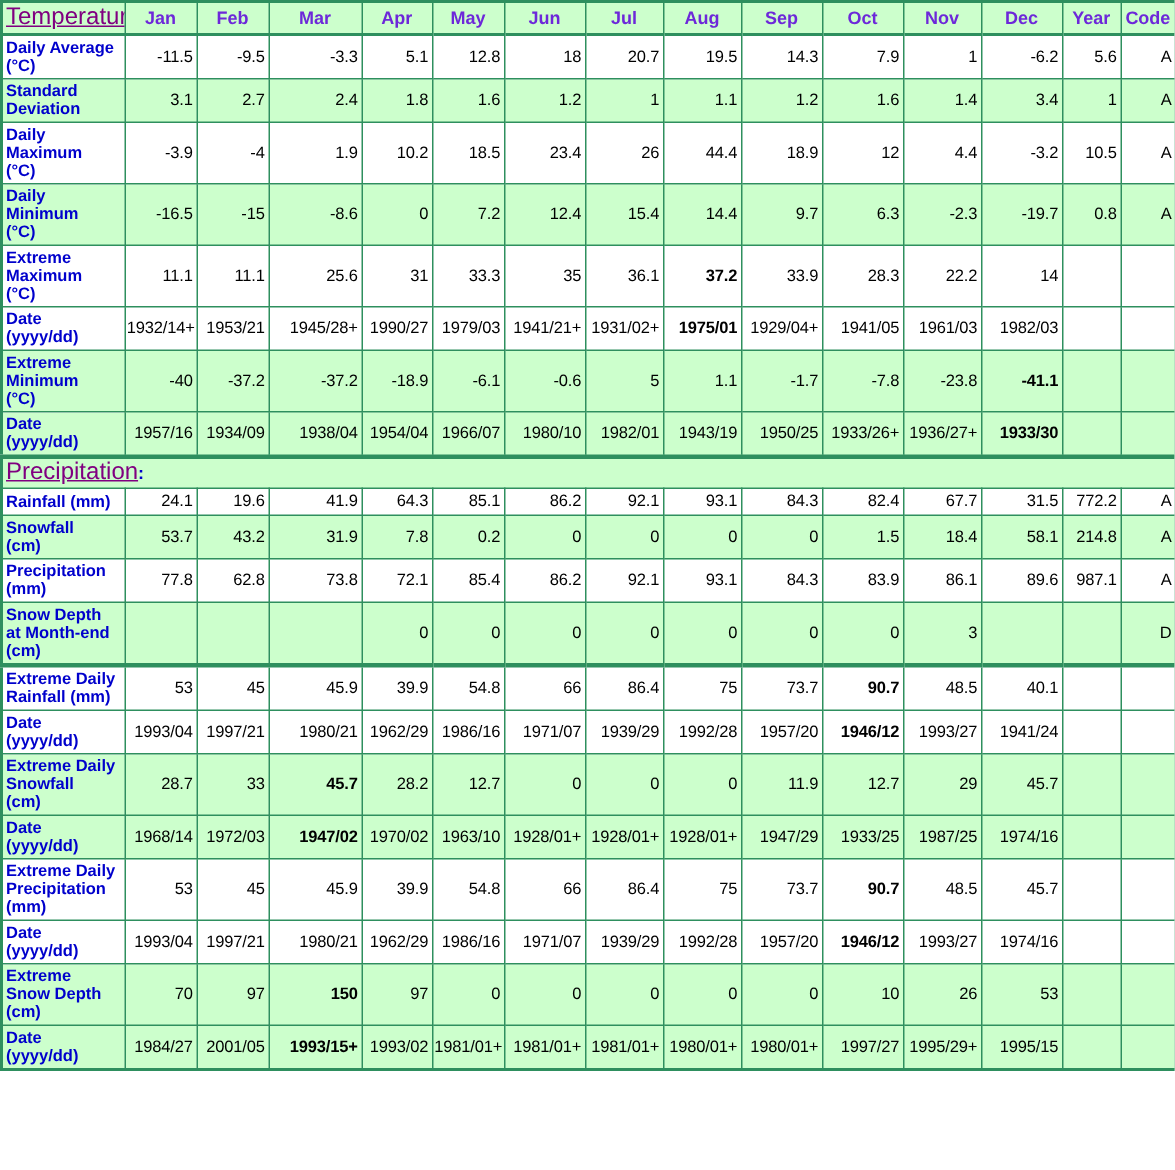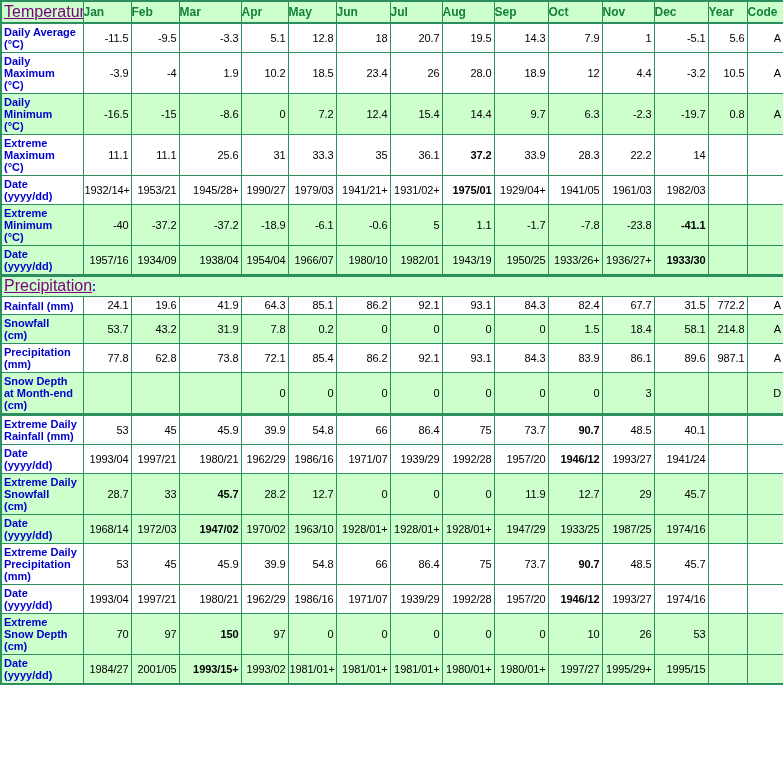--- a/index.html
+++ b/index.html
@@ -5,21 +5,21 @@
   html,body{margin:0;padding:0;background:#ffffff;}
   body{width:783px;font-family:"Liberation Sans",sans-serif;}
   table{border-collapse:collapse;table-layout:fixed;width:783px;border:2px solid #2e8f5e;}
   td{border:1px solid #2e8f5e;vertical-align:middle;background:#ffffff;}
   tr.g td{background:#ccffcc;}
   td.lab{color:#0000cc;font-weight:bold;font-size:11px;line-height:12px;
          padding:2px 1px 2px 2px;text-align:left;white-space:nowrap;overflow:hidden;}
   td.val{font-size:11px;line-height:13px;color:#000000;text-align:right;
          padding:2px 2px 2px 1px;letter-spacing:-0.1px;}
   td.val.b{font-weight:bold;}
-  td.mh{color:#15803d;font-weight:bold;font-size:12px;padding:3px 0;}
+  td.mh{color:#6d28d9;font-weight:bold;font-size:12px;text-align:center;padding:3px 0;}
   td.sect{padding:3px 2px;}
   .slink{color:#800080;text-decoration:underline;font-size:16px;font-weight:normal;}
   .colon{color:#0000cc;font-size:12px;font-weight:bold;}
   tr.hdr td{border-bottom:2px solid #2e8f5e;}
   tr.sep td{border-top:3px solid #2e8f5e;}
 </style>
 </head>
 <body>
 
 <div>
@@ -65,34 +65,51 @@
           <td class="val">-9.5</td>
           <td class="val">-3.3</td>
           <td class="val">5.1</td>
           <td class="val">12.8</td>
           <td class="val">18</td>
           <td class="val">20.7</td>
           <td class="val">19.5</td>
           <td class="val">14.3</td>
           <td class="val">7.9</td>
           <td class="val">1</td>
-          <td class="val">-5.1</td>
+          <td class="val">-6.2</td>
           <td class="val">5.6</td>
+          <td class="val">A</td>
+        </tr>
+        <tr class="g">
+          <td class="lab">Standard<br>Deviation</td>
+          <td class="val">3.1</td>
+          <td class="val">2.7</td>
+          <td class="val">2.4</td>
+          <td class="val">1.8</td>
+          <td class="val">1.6</td>
+          <td class="val">1.2</td>
+          <td class="val">1</td>
+          <td class="val">1.1</td>
+          <td class="val">1.2</td>
+          <td class="val">1.6</td>
+          <td class="val">1.4</td>
+          <td class="val">3.4</td>
+          <td class="val">1</td>
           <td class="val">A</td>
         </tr>
         <tr>
           <td class="lab">Daily<br>Maximum<br>(°C)</td>
           <td class="val">-3.9</td>
           <td class="val">-4</td>
           <td class="val">1.9</td>
           <td class="val">10.2</td>
           <td class="val">18.5</td>
           <td class="val">23.4</td>
           <td class="val">26</td>
-          <td class="val">28.0</td>
+          <td class="val">44.4</td>
           <td class="val">18.9</td>
           <td class="val">12</td>
           <td class="val">4.4</td>
           <td class="val">-3.2</td>
           <td class="val">10.5</td>
           <td class="val">A</td>
         </tr>
         <tr class="g">
           <td class="lab">Daily<br>Minimum<br>(°C)</td>
           <td class="val">-16.5</td>

